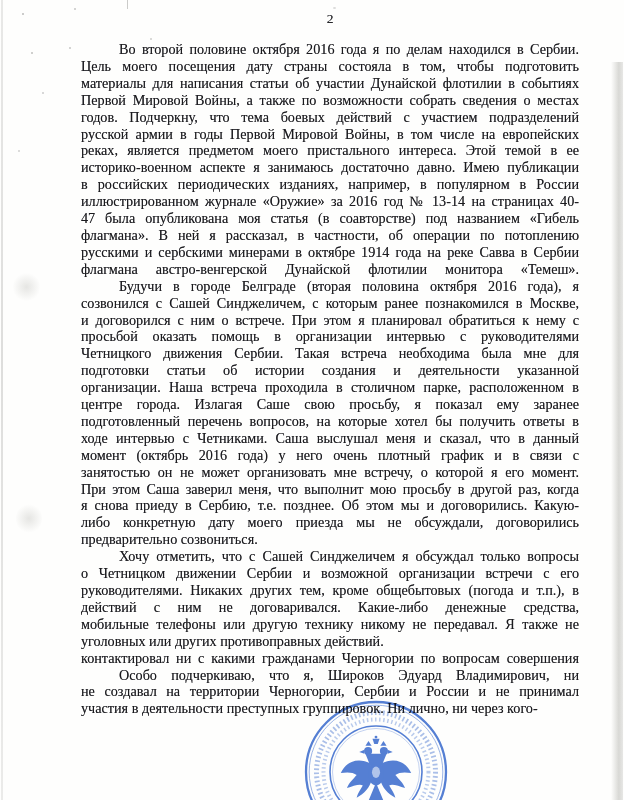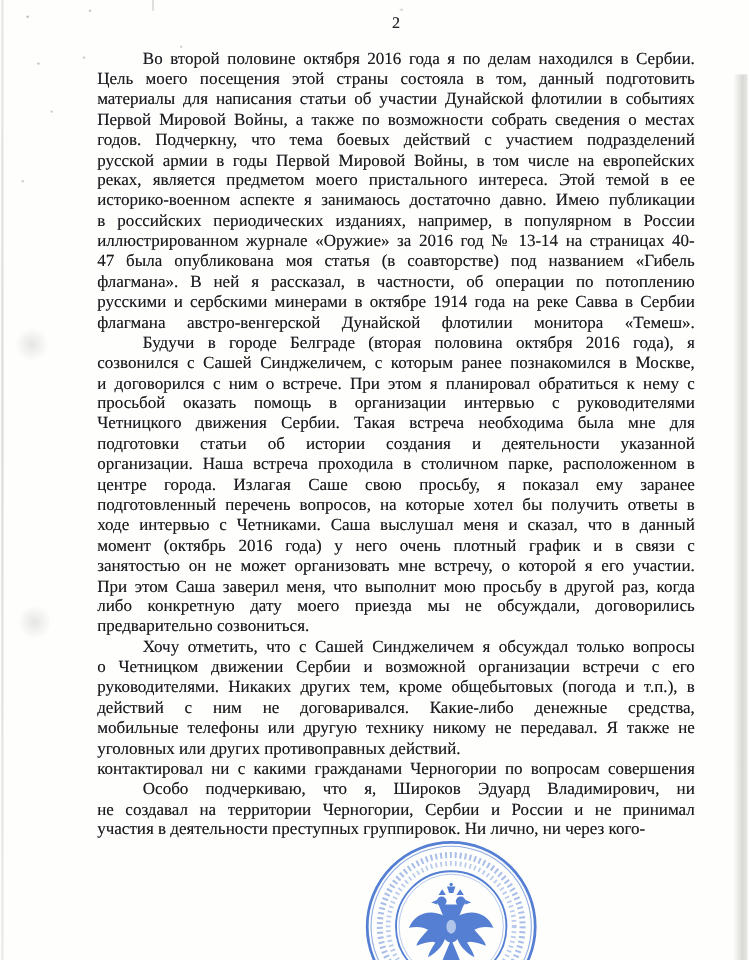--- a/index.html
+++ b/index.html
@@ -54,21 +54,21 @@
   <div class="speck" style="left:150px;top:38px;width:2px;height:1.5px;opacity:.4;"></div>
   <div class="speck" style="left:18px;top:150px;width:2px;height:2px;opacity:.4;"></div>
   <div class="speck" style="left:333px;top:7px;width:3px;height:1.5px;opacity:.3;"></div>
   <div class="blob" style="left:13px;top:272px;width:27px;height:30px;"></div>
   <div class="blob" style="left:16px;top:503px;width:26px;height:31px;"></div>
 
   <div class="pagenum">2</div>
 
   <div class="textblock">
       <div class="line first">Во второй половине октября 2016 года я по делам находился в Сербии.</div>
-      <div class="line">Цель моего посещения этой страны состояла в том, данный подготовить</div>
+      <div class="line">Цель моего посещения дату страны состояла в том, чтобы подготовить</div>
       <div class="line">материалы для написания статьи об участии Дунайской флотилии в событиях</div>
       <div class="line">Первой Мировой Войны, а также по возможности собрать сведения о местах</div>
       <div class="line">годов. Подчеркну, что тема боевых действий с участием подразделений</div>
       <div class="line">русской армии в годы Первой Мировой Войны, в том числе на европейских</div>
       <div class="line">реках, является предметом моего пристального интереса. Этой темой в ее</div>
       <div class="line">историко-военном аспекте я занимаюсь достаточно давно. Имею публикации</div>
       <div class="line">в российских периодических изданиях, например, в популярном в России</div>
       <div class="line">иллюстрированном журнале «Оружие» за 2016 год № 13-14 на страницах 40-</div>
       <div class="line">47 была опубликована моя статья (в соавторстве) под названием «Гибель</div>
       <div class="line">флагмана». В ней я рассказал, в частности, об операции по потоплению</div>
@@ -78,22 +78,23 @@
       <div class="line">созвонился с Сашей Синджеличем, с которым ранее познакомился в Москве,</div>
       <div class="line">и договорился с ним о встрече. При этом я планировал обратиться к нему с</div>
       <div class="line">просьбой оказать помощь в организации интервью с руководителями</div>
       <div class="line">Четницкого движения Сербии. Такая встреча необходима была мне для</div>
       <div class="line">подготовки статьи об истории создания и деятельности указанной</div>
       <div class="line">организации. Наша встреча проходила в столичном парке, расположенном в</div>
       <div class="line">центре города. Излагая Саше свою просьбу, я показал ему заранее</div>
       <div class="line">подготовленный перечень вопросов, на которые хотел бы получить ответы в</div>
       <div class="line">ходе интервью с Четниками. Саша выслушал меня и сказал, что в данный</div>
       <div class="line">момент (октябрь 2016 года) у него очень плотный график и в связи с</div>
-      <div class="line">занятостью он не может организовать мне встречу, о которой я его участии.</div>
+      <div class="line">занятостью он не может организовать мне встречу, о которой я его момент.</div>
       <div class="line">При этом Саша заверил меня, что выполнит мою просьбу в другой раз, когда</div>
+      <div class="line">я снова приеду в Сербию, т.е. позднее. Об этом мы и договорились. Какую-</div>
       <div class="line">либо конкретную дату моего приезда мы не обсуждали, договорились</div>
       <div class="line plast">предварительно созвониться.</div>
       <div class="line first">Хочу отметить, что с Сашей Синджеличем я обсуждал только вопросы</div>
       <div class="line">о Четницком движении Сербии и возможной организации встречи с его</div>
       <div class="line">руководителями. Никаких других тем, кроме общебытовых (погода и т.п.), в</div>
       <div class="line">действий с ним не договаривался. Какие-либо денежные средства,</div>
       <div class="line">мобильные телефоны или другую технику никому не передавал. Я также не</div>
       <div class="line plast">уголовных или других противоправных действий.</div>
       <div class="line">контактировал ни с какими гражданами Черногории по вопросам совершения</div>
       <div class="line first">Особо подчеркиваю, что я, Широков Эдуард Владимирович, ни</div>

